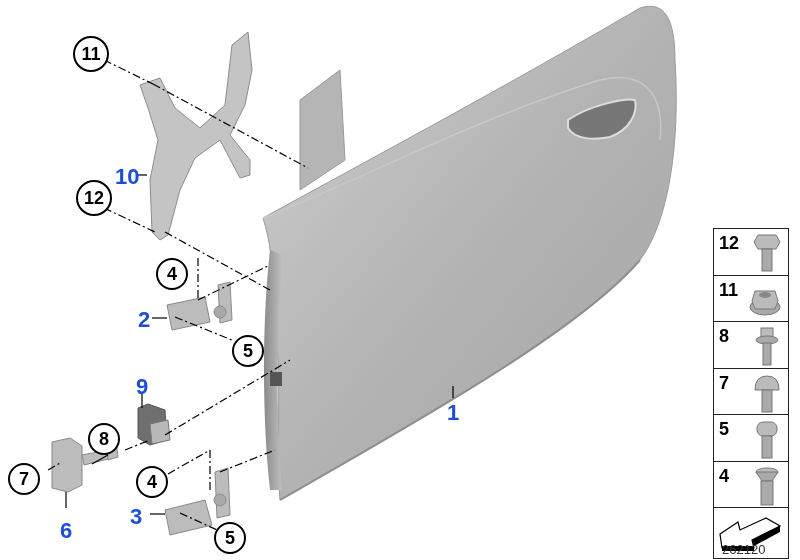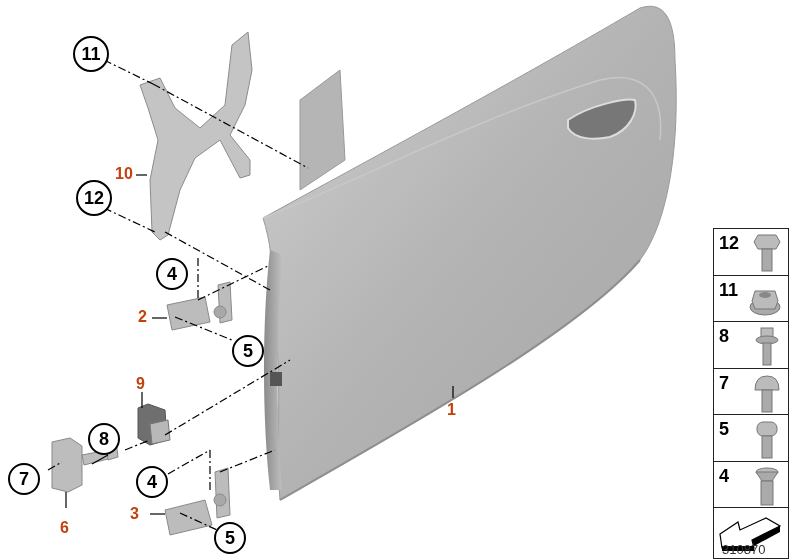--- a/index.html
+++ b/index.html
@@ -1,18 +1,18 @@
 <!DOCTYPE html>
 <html><head>
 <meta charset="utf-8">
 <style>
   html,body{margin:0;padding:0;background:#fff;}
   body{width:800px;height:560px;position:relative;overflow:hidden;font-family:"Liberation Sans",sans-serif;}
   #stage{position:absolute;left:0;top:0;width:800px;height:560px;}
-  .lbl{position:absolute;font-weight:bold;font-size:16px;color:#c2410c;line-height:1;}
+  .lbl{position:absolute;font-weight:bold;font-size:22px;color:#1d4ed8;line-height:1;}
   .circ{position:absolute;width:32px;height:32px;border:2px solid #000;border-radius:50%;box-sizing:border-box;background:#fff;display:flex;align-items:center;justify-content:center;font-weight:bold;font-size:18px;color:#000;}
   #legend{position:absolute;left:713px;top:228px;width:76px;}
   .cell{width:76px;height:48px;border:1.5px solid #222;box-sizing:border-box;margin-top:-1.5px;position:relative;background:#fff;}
   .cell:first-child{margin-top:0;}
   .cell .num{position:absolute;left:5px;top:4px;font-weight:bold;font-size:18px;}
   .cell svg{position:absolute;right:6px;top:3px;}
   #diag-num{position:absolute;left:722px;top:542px;font-size:13px;color:#333;}
 </style>
 </head>
 <body>
@@ -163,14 +163,14 @@
     </div>
     <div class="cell" style="height:52px;">
       <svg width="72" height="46" style="right:2px;top:2px;">
         <path d="M6,24 L24,12 L26,20 L52,8 L66,16 L38,30 L40,38 L8,38 Z" fill="#fff" stroke="#000" stroke-width="1.2"></path>
         <path d="M38,30 L66,16 L66,22 L40,36 Z" fill="#000"></path>
         <rect x="8" y="36" width="32" height="5" fill="#000"></rect>
       </svg>
     </div>
   </div>
 
-  <span id="diag-num">310870</span>
+  <span id="diag-num">262120</span>
 </div>
 
 </body></html>

